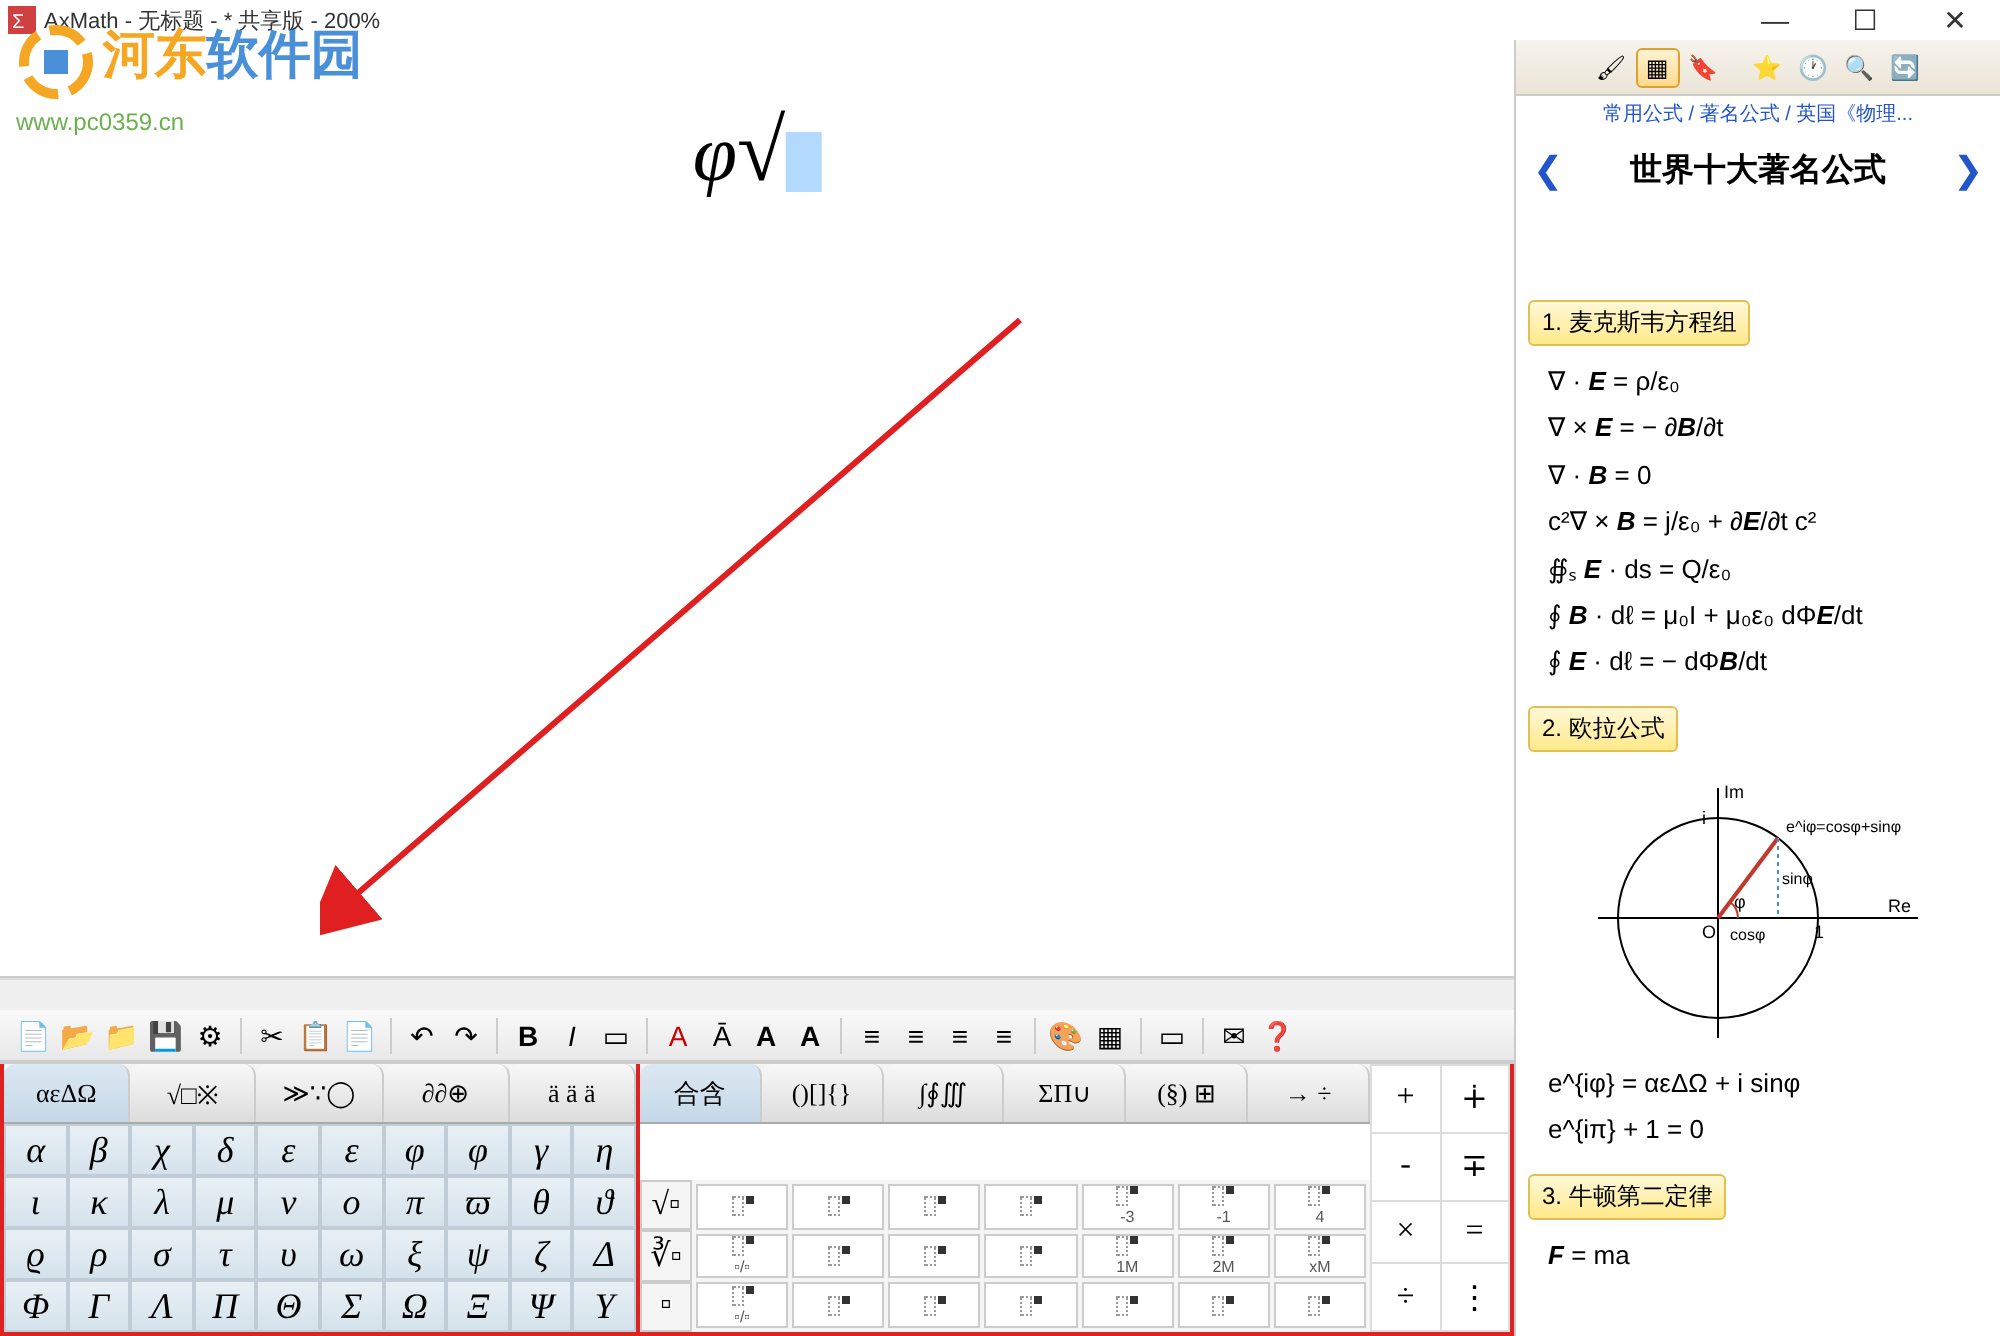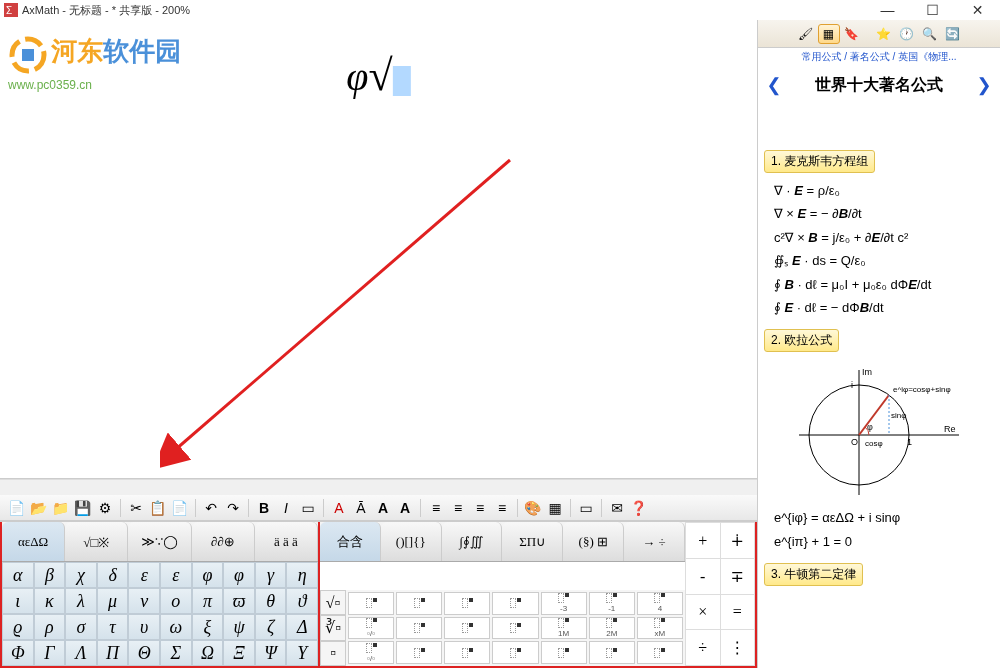--- a/index.html
+++ b/index.html
@@ -5,21 +5,21 @@
 * { margin: 0; padding: 0; box-sizing: border-box; }
 body { font-family: "Microsoft YaHei", SimSun, sans-serif; font-size: 12px; background: #fff; overflow: hidden; width: 1000px; height: 668px; }
 
 
 .titlebar { height: 20px; display: flex; align-items: center; padding: 0 4px; font-size: 11px; color: #333; }
 .titlebar-icon { width: 14px; height: 14px; margin-right: 4px; display: inline-flex; }
 .window-controls { position: absolute; right: 0; top: 0; display: flex; }
 .window-controls div { width: 45px; height: 20px; display: flex; align-items: center; justify-content: center; font-size: 14px; cursor: pointer; }
 
 
-.watermark { position: absolute; left: 8px; top: 34px; z-index: 10; }
+.watermark { position: absolute; left: 8px; top: 10px; z-index: 10; }
 .watermark .cn { font-size: 26px; font-weight: bold; color: #4a90d9; font-family: "Microsoft YaHei"; }
 .watermark .cn .orange { color: #f5a623; }
 .watermark .url { font-size: 12px; color: #6ab04c; font-family: Arial; }
 .watermark .icon { display:inline-block; vertical-align: middle; }
 
 
 .main-area { position: absolute; top: 20px; left: 0; right: 0; bottom: 0; display: flex; }
 .editor-col { flex: 1; display: flex; flex-direction: column; border-right: 1px solid #ccc; }
 .sidebar-col { width: 242px; display: flex; flex-direction: column; }
 
@@ -36,21 +36,21 @@
 .hscroll { height: 16px; background: #f0f0f0; border-top: 1px solid #ddd; }
 .toolbar { height: 26px; background: linear-gradient(#fafafa,#e8e8e8); display: flex; align-items: center; padding: 0 6px; border-bottom: 1px solid #ccc; }
 .tb-sep { width: 1px; height: 18px; background: #ccc; margin: 0 4px; }
 .tb-btn { width: 22px; height: 22px; display: flex; align-items: center; justify-content: center; cursor: pointer; border-radius: 2px; font-size: 14px; }
 
 
 .sym-panel { display: flex; border-top: 1px solid #ccc; }
 .sym-left { flex: 0 0 320px; border: 2px solid #d22; border-top: none; }
 .sym-right { flex: 1; border: 2px solid #d22; border-top: none; border-left: none; display:flex; }
 
-.tab-row { height: 40px; background: linear-gradient(#f5f5f5,#e5e5e5); display: flex; border-bottom: 1px solid #aaa; }
+.tab-row { height: 30px; background: linear-gradient(#f5f5f5,#e5e5e5); display: flex; border-bottom: 1px solid #aaa; }
 .tab { flex: 1; display: flex; align-items: center; justify-content: center; font-family: "Times New Roman", serif; font-size: 13px; border-right: 1px solid #ccc; cursor: pointer; border-top-left-radius: 6px; border-top-right-radius: 6px; background: linear-gradient(#f8f8f8,#ddd); }
 .tab.active { background: linear-gradient(#dce8f2,#c5d8e8); }
 
 .greek-grid { display: grid; grid-template-columns: repeat(10, 1fr); background: #dae6ee; }
 .greek-cell { height: 26px; display: flex; align-items: center; justify-content: center; font-family: "Times New Roman", serif; font-size: 18px; font-style: italic; border: 1px solid #c0ccd6; background: linear-gradient(#e8f0f5,#d5e2eb); cursor: pointer; }
 
 
 .tpl-col { flex: 0 0 26px; display: flex; flex-direction: column; }
 .tpl-col .v { flex:1; display:flex; align-items:center; justify-content:center; font-family:"Times New Roman",serif; font-size:16px; border:1px solid #ccc; background:#f5f5f5; cursor:pointer; }
 .tpl-grid { flex: 1; display: grid; grid-template-columns: repeat(7, 1fr); grid-template-rows: repeat(3, 1fr); gap: 2px; padding: 2px; background: #f5f5f5; }
@@ -409,20 +409,21 @@
     <div class="breadcrumb">常用公式 / 著名公式 / 英国《物理...</div>
     <div class="page-title-row">
       <div class="arrow">❮</div>
       <div class="pt">世界十大著名公式</div>
       <div class="arrow">❯</div>
     </div>
     <div class="formula-list" id="formula-list">
         <div class="formula-block"><h4>1. 麦克斯韦方程组</h4><div class="math">
             <div class="row">∇ · <b><i>E</i></b> = ρ/ε₀</div>
             <div class="row">∇ × <b><i>E</i></b> = − ∂<b><i>B</i></b>/∂t</div>
+            <div class="row">∇ · <b><i>B</i></b> = 0</div>
             <div class="row">c²∇ × <b><i>B</i></b> = j/ε₀ + ∂<b><i>E</i></b>/∂t c²</div>
             <div class="row">∯ₛ <b><i>E</i></b> · ds = Q/ε₀</div>
             <div class="row">∮ <b><i>B</i></b> · dℓ = μ₀I + μ₀ε₀ dΦ<b><i>E</i></b>/dt</div>
             <div class="row">∮ <b><i>E</i></b> · dℓ = − dΦ<b><i>B</i></b>/dt</div>
           </div></div>
         <div class="formula-block"><h4>2. 欧拉公式</h4><svg class="diagram" width="180" height="140">
             <line x1="10" y1="75" x2="170" y2="75" stroke="#000"></line>
             <line x1="70" y1="10" x2="70" y2="135" stroke="#000"></line>
             <circle cx="70" cy="75" r="50" fill="none" stroke="#000"></circle>
             <line x1="70" y1="75" x2="100" y2="35" stroke="#c0392b" stroke-width="2"></line>
@@ -434,16 +435,18 @@
             <text x="118" y="85" font-size="9">1</text>
             <text x="62" y="28" font-size="9">i</text>
             <text x="78" y="70" font-size="9">φ</text>
             <text x="102" y="58" font-size="8">sinφ</text>
             <text x="76" y="86" font-size="8">cosφ</text>
             <text x="104" y="32" font-size="8">e^iφ=cosφ+sinφ</text>
           </svg><div class="math">
             <div class="row">e^{iφ} = αεΔΩ + i sinφ</div>
             <div class="row">e^{iπ} + 1 = 0</div>
           </div></div>
-        <div class="formula-block"><h4>3. 牛顿第二定律</h4></div>
+        <div class="formula-block"><h4>3. 牛顿第二定律</h4><div class="math">
+            <div class="row"><b><i>F</i></b> = ma</div>
+          </div></div>
       </div>
   </div>
 </div>
 
 </body></html>

